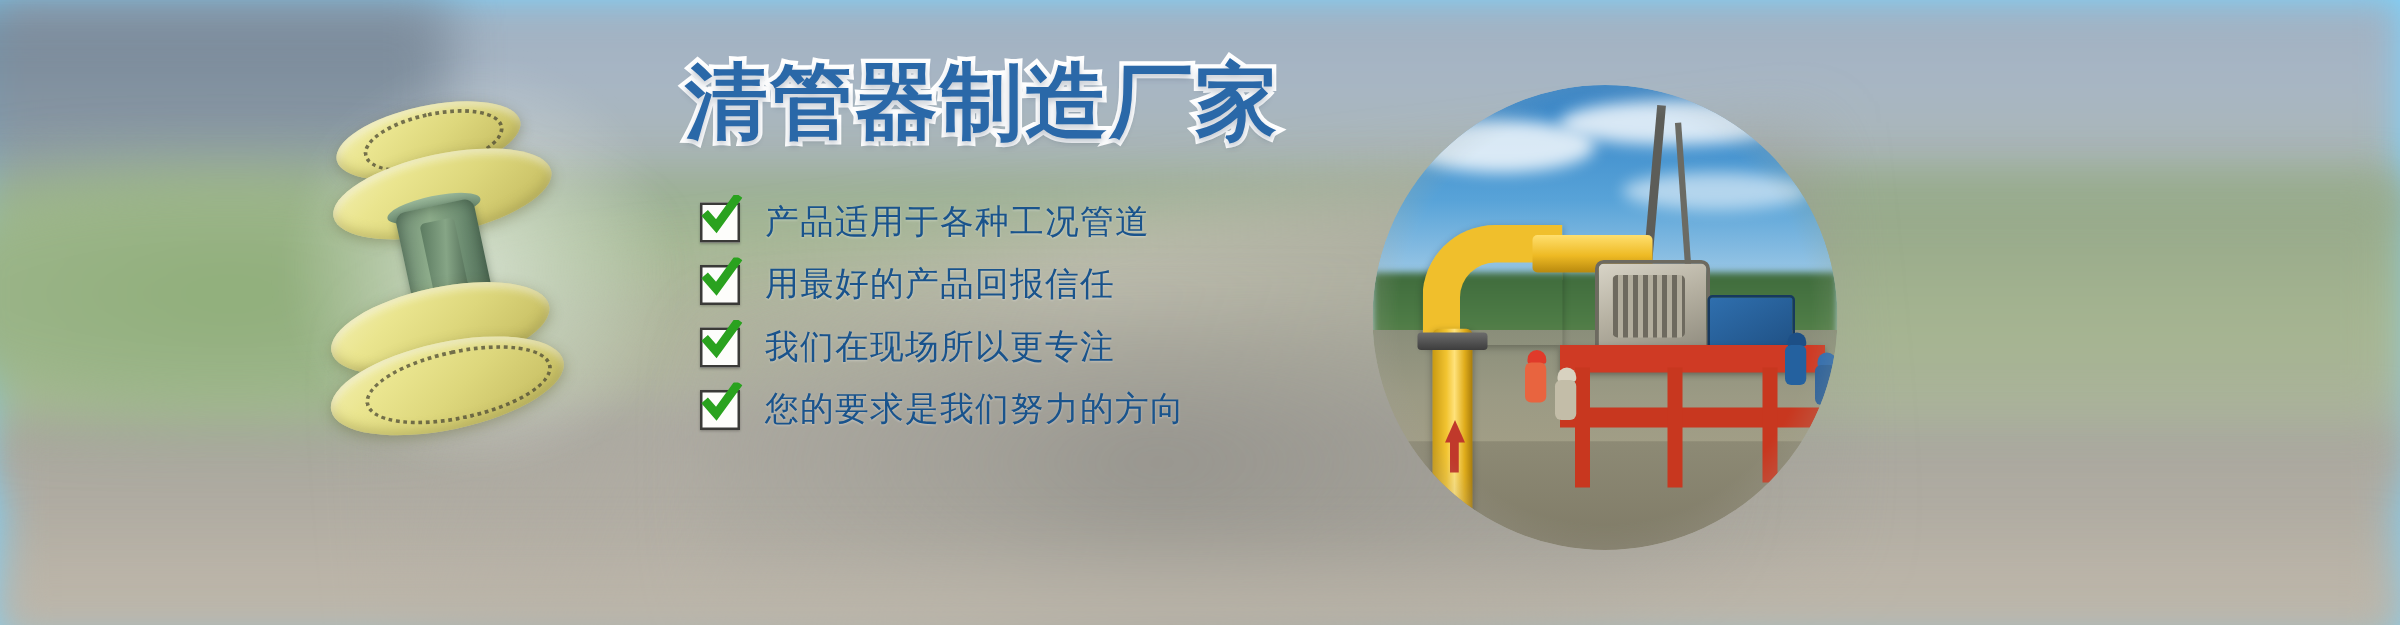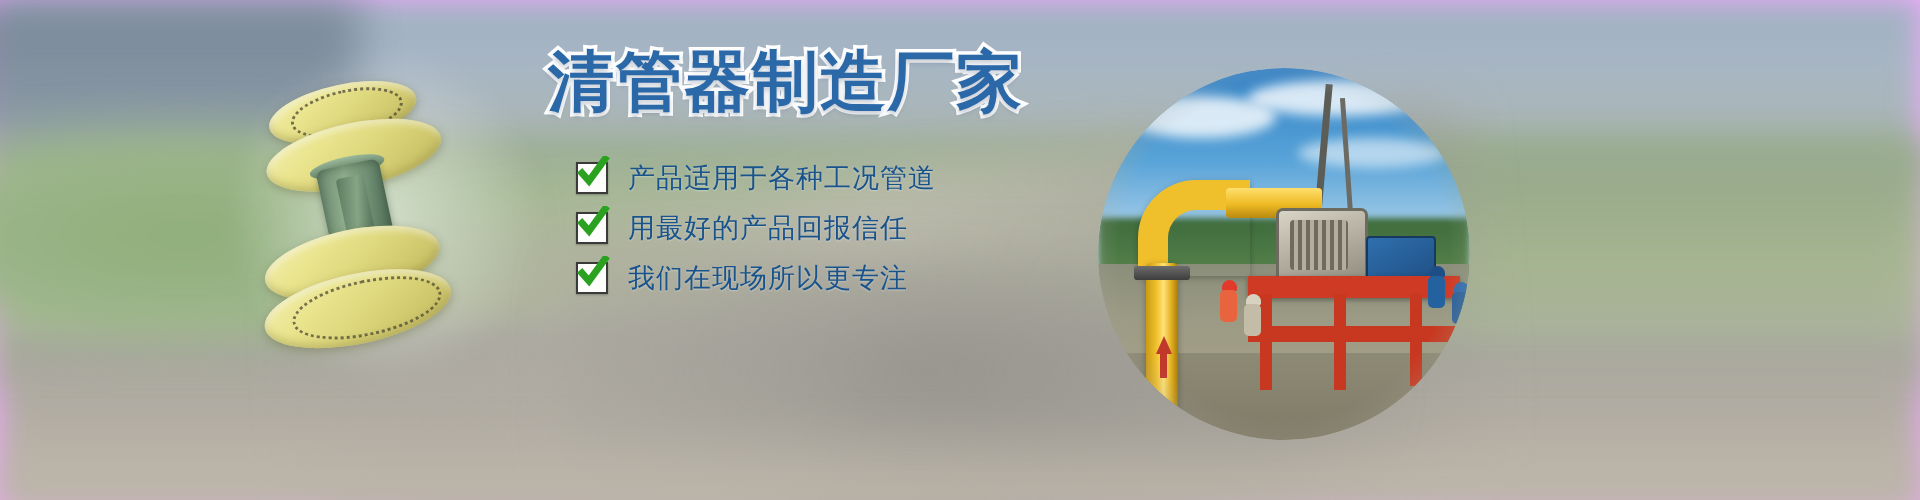--- a/index.html
+++ b/index.html
@@ -1,18 +1,18 @@
 <!DOCTYPE html>
 <html><head>
 <meta charset="utf-8">
 <style>
   html,body{margin:0;padding:0;}
   body{width:1920px;height:500px;overflow:hidden;font-family:"DejaVu Sans","Liberation Sans",sans-serif;}
 
-  .banner{position:relative;width:1920px;height:500px;overflow:hidden;background:#f0abfc;}
+  .banner{position:relative;width:1920px;height:500px;overflow:hidden;background:#7dd3fc;}
 
   
   .bg{position:absolute;inset:0;overflow:hidden;}
   .bg-sky{position:absolute;left:0;top:0;width:1920px;height:175px;
     background:linear-gradient(180deg,#9fb0c2 0%,#a8b6c4 40%,#a9b5b4 75%,#9eae9e 100%);
     filter:blur(14px);}
   .bg-field{position:absolute;left:0;top:140px;width:1920px;height:250px;
     background:linear-gradient(180deg,#9aad93 0%,#a9bd95 30%,#b3c199 55%,#b0b6a4 80%,#a8a9a2 100%);
     filter:blur(16px);}
   .bg-ground{position:absolute;left:0;top:330px;width:1920px;height:180px;
@@ -65,21 +65,21 @@
 
   
   .headline{position:absolute;left:548px;top:42px;width:470px;height:80px;
     font-size:66px;line-height:80px;font-weight:bold;letter-spacing:2px;white-space:nowrap;
     color:#2a68a8;
     -webkit-text-stroke:7px #ffffff;paint-order:stroke fill;
     text-shadow:0 3px 5px rgba(40,60,90,.28);}
 
   
   .bullets{position:absolute;left:560px;top:156px;width:420px;}
-  .bullet{display:flex;align-items:center;height:44px;margin-bottom:6px;margin-left:16px;}
+  .bullet{display:flex;align-items:center;height:44px;margin-bottom:6px;}
   .checkbox{position:relative;width:28px;height:28px;flex:0 0 28px;
     background:#fdfdfb;border:2px solid #3a3a38;box-shadow:0 1px 2px rgba(0,0,0,.25);}
   .checkbox svg{position:absolute;left:-2px;top:-8px;width:34px;height:34px;}
   .bullet-text{margin-left:20px;font-size:27px;line-height:32px;color:#19538c;
     letter-spacing:1px;white-space:nowrap;text-shadow:0 1px 2px rgba(255,255,255,.35);}
 
   
   .photo{position:absolute;left:1098px;top:68px;width:372px;height:372px;border-radius:50%;
     overflow:hidden;
     -webkit-mask-image:radial-gradient(circle at 50% 50%,#000 63%,rgba(0,0,0,.65) 78%,rgba(0,0,0,0) 97%);
@@ -201,20 +201,28 @@
 
     <div class="bullet">
       <span class="checkbox">
         <svg viewBox="0 0 34 34" aria-hidden="true">
           <path d="M6 17 L13 25 L29 3" fill="none" stroke="#2aa21f" stroke-width="7" stroke-linecap="square" stroke-linejoin="miter"></path>
         </svg>
       </span>
       <span class="bullet-text">我们在现场所以更专注</span>
     </div>
 
+    <div class="bullet">
+      <span class="checkbox">
+        <svg viewBox="0 0 34 34" aria-hidden="true">
+          <path d="M6 17 L13 25 L29 3" fill="none" stroke="#2aa21f" stroke-width="7" stroke-linecap="square" stroke-linejoin="miter"></path>
+        </svg>
+      </span>
+      <span class="bullet-text">您的要求是我们努力的方向</span>
+    </div>
 
   </div>
 
   <div class="photo">
     <div class="ph-sky"></div>
     <div class="ph-cloud ph-c1"></div>
     <div class="ph-cloud ph-c2"></div>
     <div class="ph-cloud ph-c3"></div>
     <div class="ph-trees"></div>
     <div class="ph-ground"></div>

